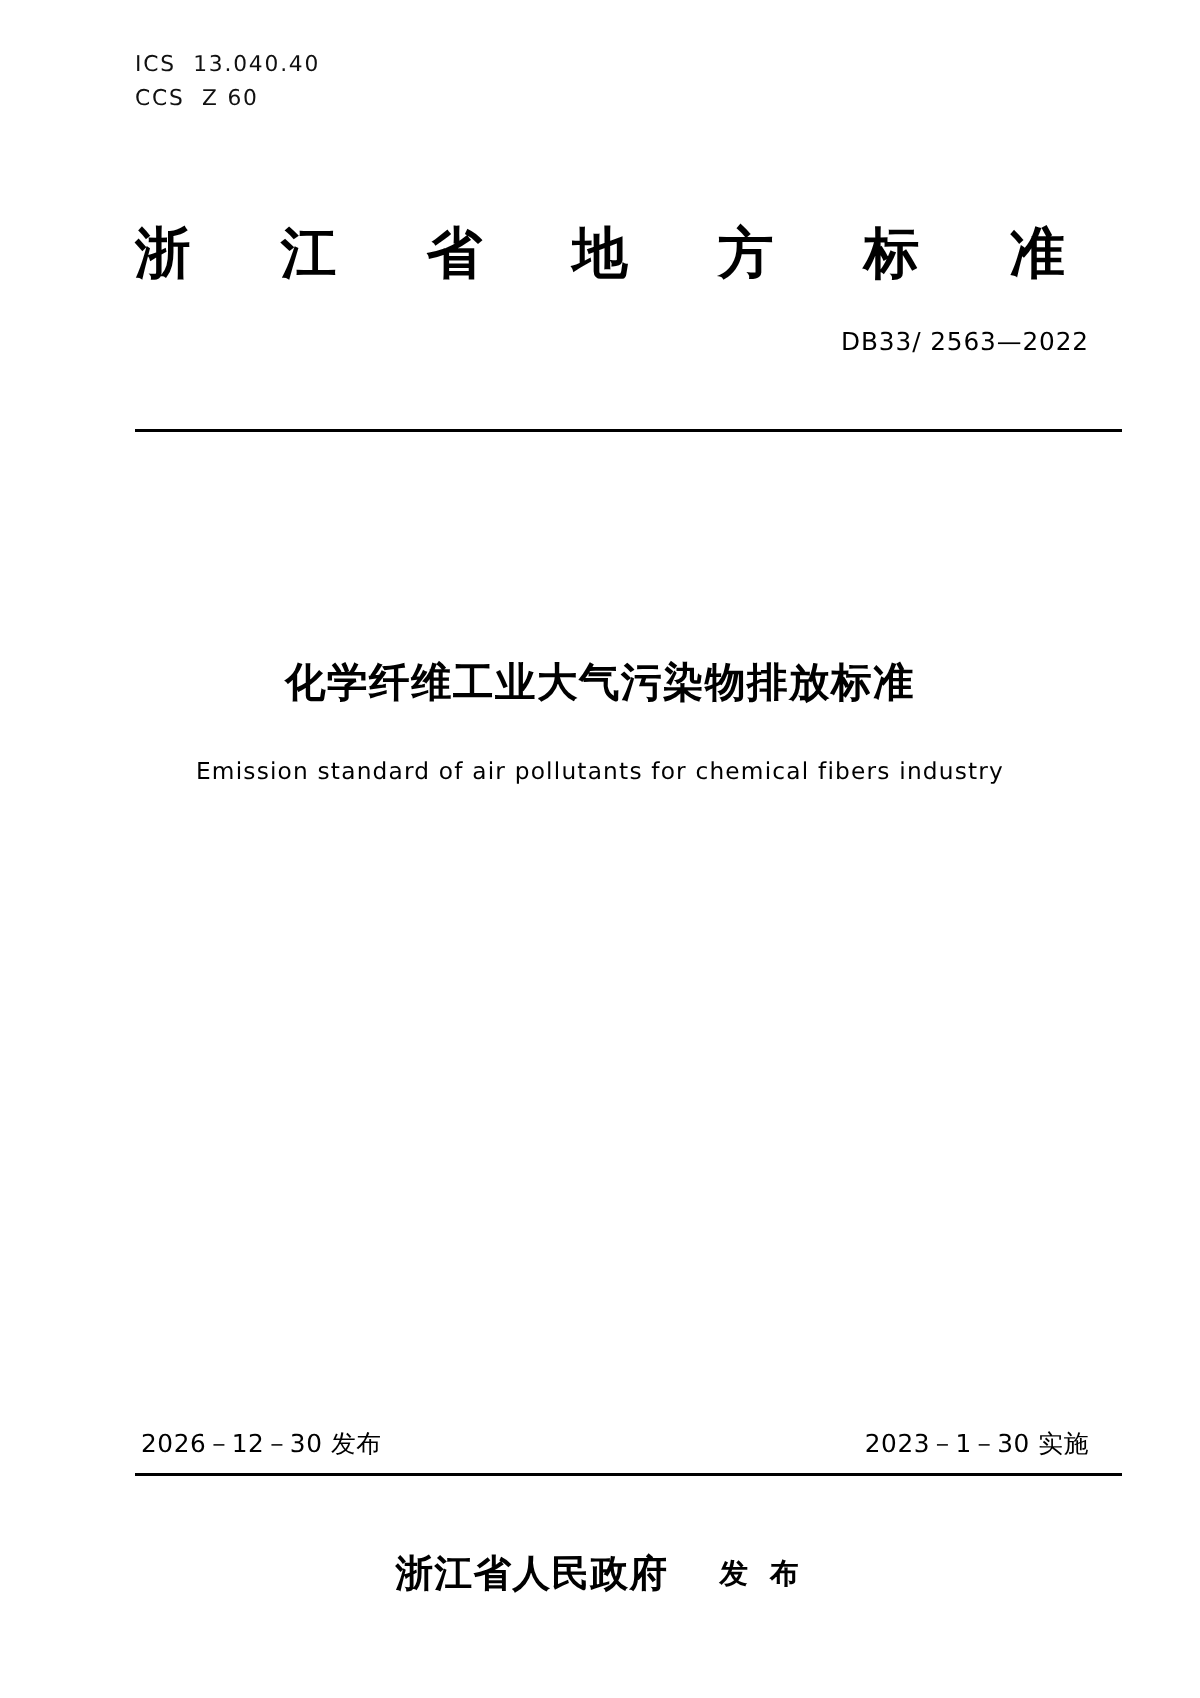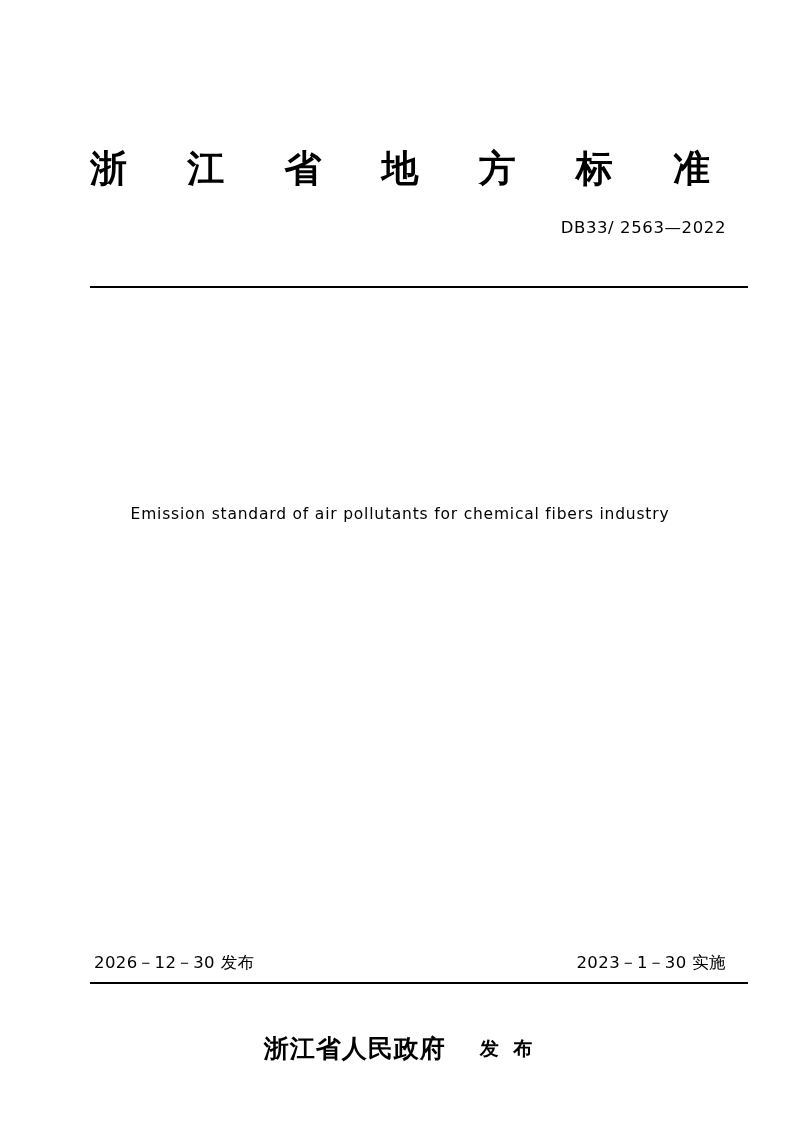--- a/index.html
+++ b/index.html
@@ -171,36 +171,41 @@
     letter-spacing: 4px;
     margin-left: 34px;
     vertical-align: 2px;
   }
 </style>
 </head>
 <body>
 
 <div class="page">
 
+  <div class="codes">
+    <div>ICS  13.040.40</div>
+    <div>CCS  Z 60</div>
+  </div>
 
 
   <div class="std-title">
     <span>浙</span>
     <span>江</span>
     <span>省</span>
     <span>地</span>
     <span>方</span>
     <span>标</span>
     <span>准</span>
   </div>
 
   <div class="std-number">DB33/ 2563—2022</div>
 
   <div class="rule-top"></div>
 
+  <div class="doc-title-cn">化学纤维工业大气污染物排放标准</div>
   <div class="doc-title-en">Emission standard of air pollutants for chemical fibers industry</div>
 
   <div class="rule-bottom"></div>
 
   <div class="date-issue">2026－12－30 发布</div>
   <div class="date-effective">2023－1－30 实施</div>
 
   <div class="publisher">
     <span>浙江省人民政府</span><span class="pub-verb">发 布</span>
   </div>

